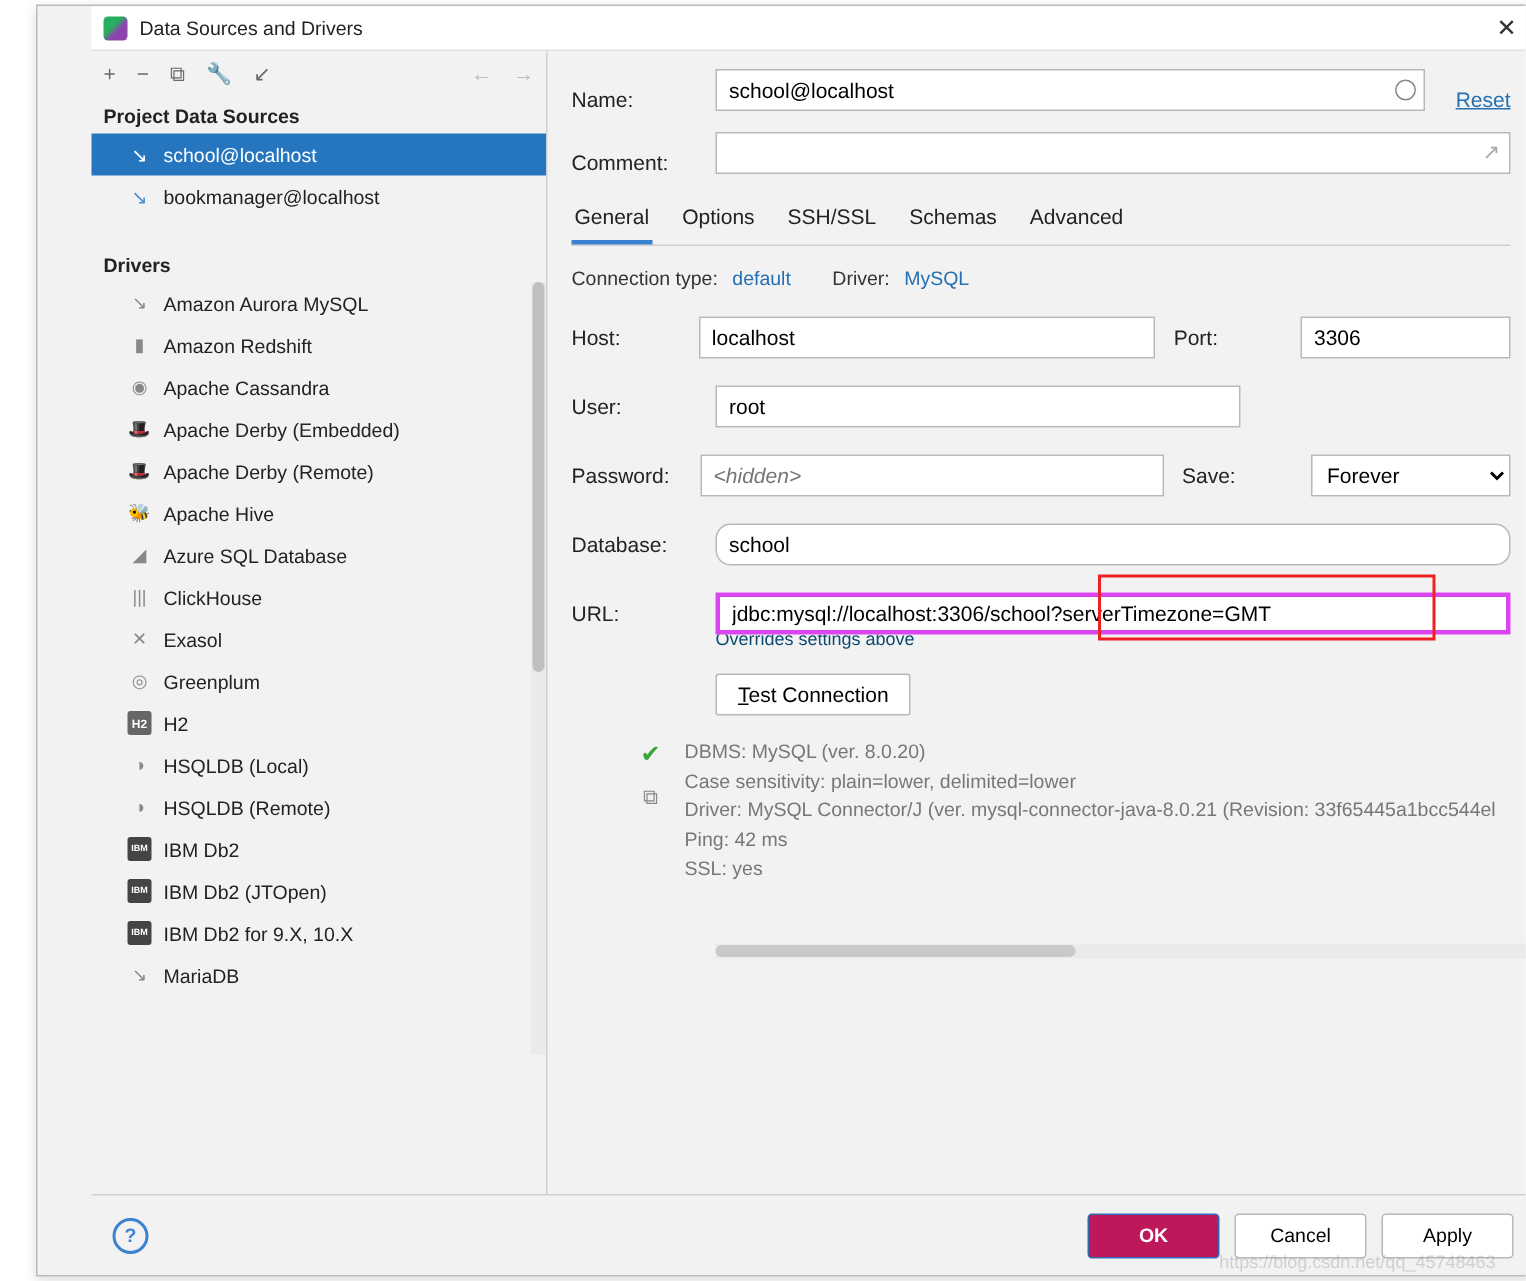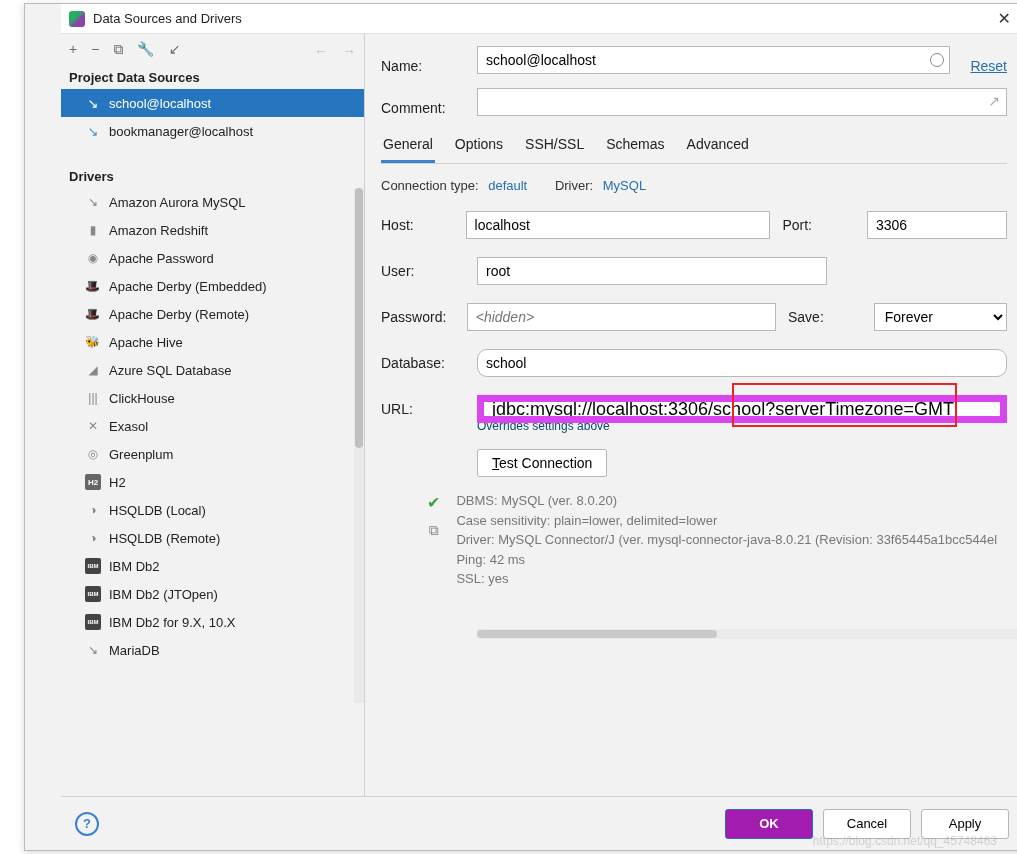--- a/index.html
+++ b/index.html
@@ -44,36 +44,36 @@
     .field-row label { width: 84px; font-size: 14px; }
     .host-input { width: 350px; }
     .port-label { width: 48px; text-align: left; }
     .port-input { width: 140px; }
     .user-input { width: 350px; }
     .pwd-input { width: 350px; font-style: italic; color: #aaa; }
     .save-label { width: 48px; }
     .save-select { width: 150px; border: 1px solid #b8b8b8; background: #fff; height: 28px; padding: 2px 6px; font-size: 14px; }
     .db-input { flex: 1; border-radius: 10px; }
     .url-wrap { flex: 1; position: relative; }
-    .url-input { width: 100%; border: 7px solid #d946ef; background: #fff; padding: 4px 8px; font-size: 18px; height: 28px; }
+    .url-input { width: 100%; border: 3px solid #d946ef; background: #fff; padding: 4px 8px; font-size: 14px; height: 28px; }
     .highlight-box { position: absolute; border: 2px solid #e22; pointer-events: none; }
     .overrides { font-size: 12px; color: #0c4a6e; margin: -10px 0 16px 96px; }
     .test-btn { border: 1px solid #b8b8b8; background: #fff; padding: 5px 14px; font-size: 14px; cursor: pointer; border-radius: 2px; margin-left: 96px; }
     .status-block { display: flex; gap: 16px; margin: 14px 0 0 46px; }
     .status-icons { display: flex; flex-direction: column; gap: 10px; align-items: center; padding-top: 2px; }
     .check-icon { color: #3aa63a; font-size: 16px; }
     .copy-icon { color: #888; font-size: 14px; }
     .status-text { font-size: 13px; color: #777; line-height: 1.5; }
     .hscroll { margin: 40px 0 0 96px; width: 560px; height: 10px; background: #eaeaea; position: relative; }
     .hscroll-thumb { position: absolute; left: 0; top: 1px; width: 240px; height: 8px; background: #c9c9c9; border-radius: 4px; }
     .footer { border-top: 1px solid #d0d0d0; background: #f2f2f2; height: 54px; display: flex; align-items: center; padding: 0 14px; gap: 10px; }
     .footer .help { width: 24px; height: 24px; border: 2px solid #3b82d0; border-radius: 50%; color: #3b82d0; display: inline-flex; align-items: center; justify-content: center; font-weight: bold; cursor: pointer; }
     .footer .fspacer { flex: 1; }
     .btn { min-width: 88px; height: 30px; border: 1px solid #b8b8b8; background: #fff; border-radius: 3px; font-size: 13px; cursor: pointer; }
-    .btn.primary { background: #a21caf; border-color: #2e6db5; color: #fff; font-weight: bold; }
+    .btn.primary { background: #be185d; border-color: #2e6db5; color: #fff; font-weight: bold; }
     .watermark { position: absolute; right: 20px; bottom: 6px; font-size: 12px; color: rgba(120,120,120,0.28); pointer-events: none; }
   </style>
 </head>
 <body>
 
 <div class="dialog">
   <div class="titlebar">
     <span class="app-icon"></span>
     <span class="title-text">Data Sources and Drivers</span>
     <span class="close-x">✕</span>
@@ -106,21 +106,21 @@
         <div class="tree-item">
             <span class="drv-icon">↘</span>
             <span>Amazon Aurora MySQL</span>
           </div>
         <div class="tree-item">
             <span class="drv-icon">▮</span>
             <span>Amazon Redshift</span>
           </div>
         <div class="tree-item">
             <span class="drv-icon">◉</span>
-            <span>Apache Password</span>
+            <span>Apache Cassandra</span>
           </div>
         <div class="tree-item">
             <span class="drv-icon">🎩</span>
             <span>Apache Derby (Embedded)</span>
           </div>
         <div class="tree-item">
             <span class="drv-icon">🎩</span>
             <span>Apache Derby (Remote)</span>
           </div>
         <div class="tree-item">

